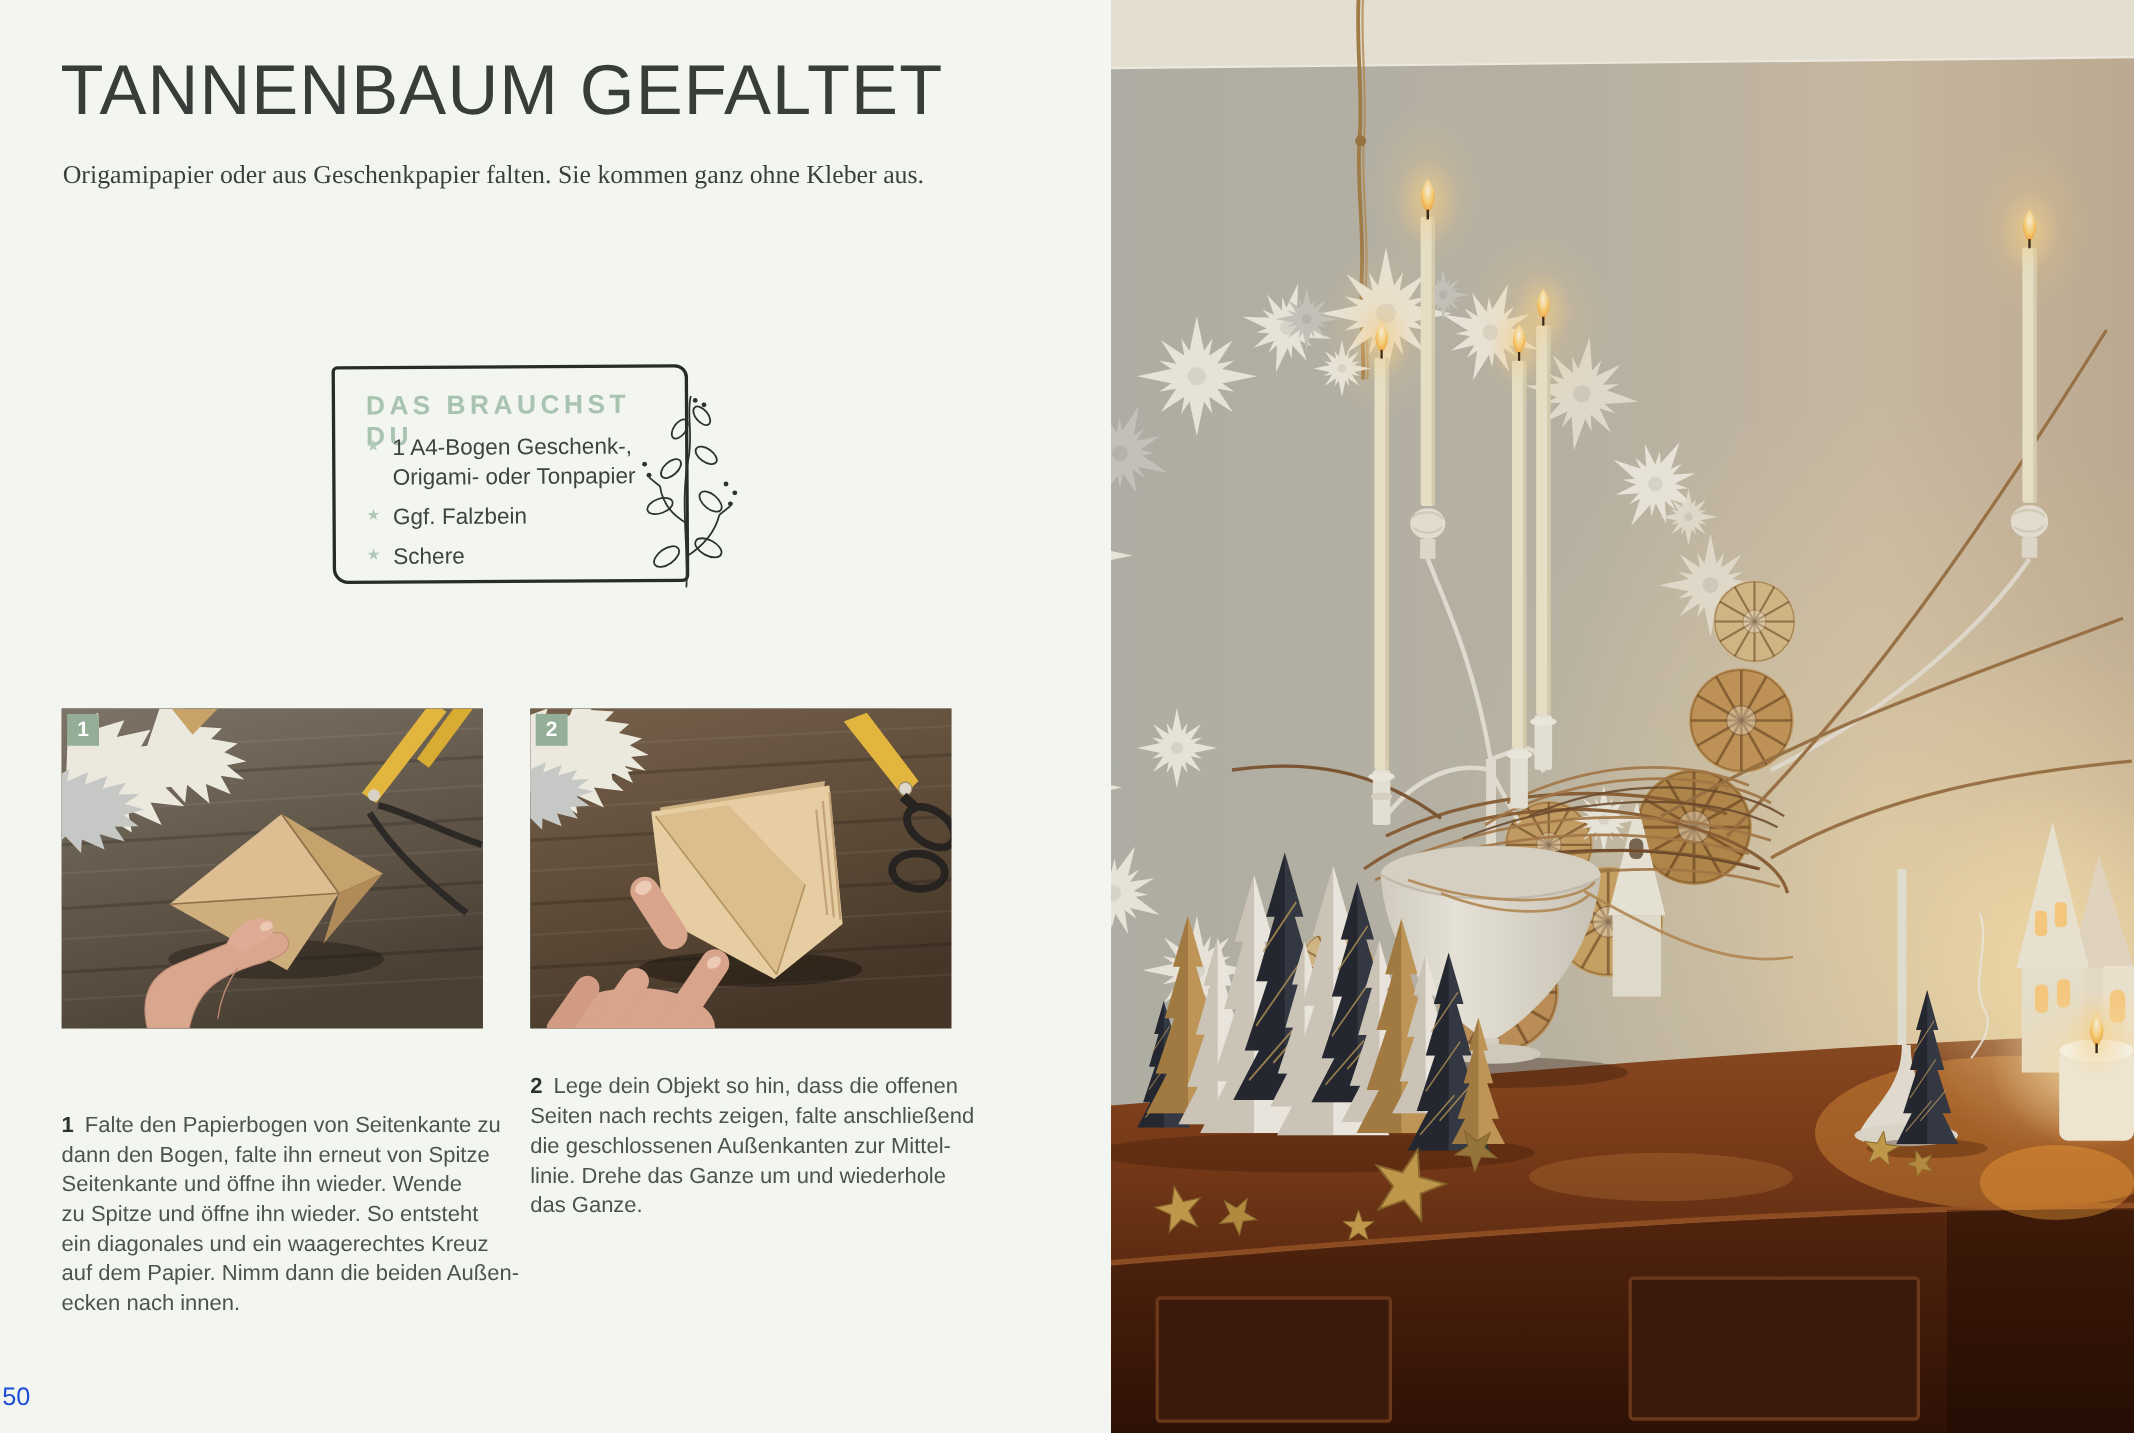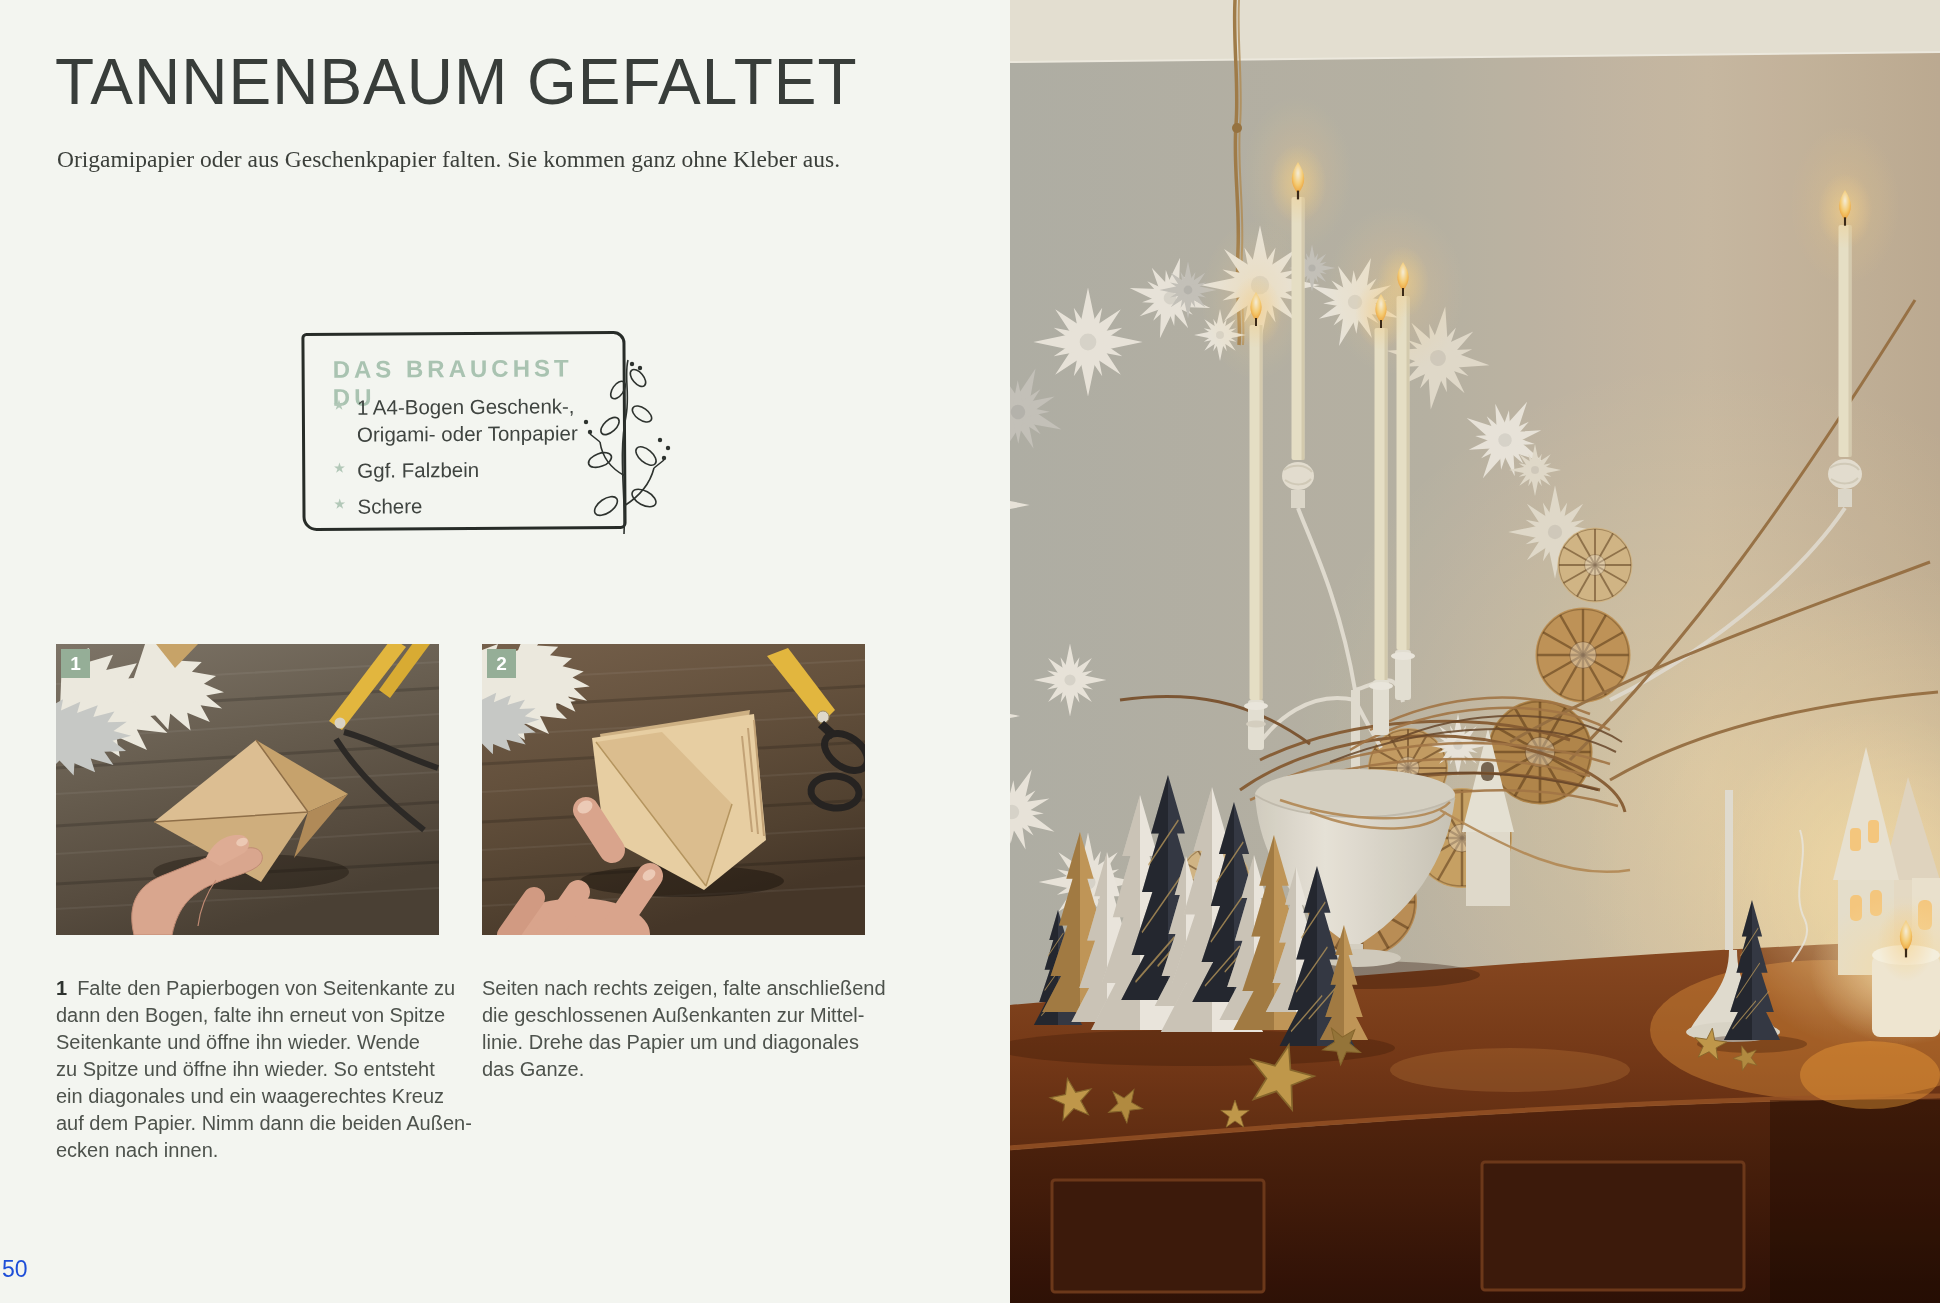--- a/index.html
+++ b/index.html
@@ -22,21 +22,21 @@
   .sprig{position:absolute;left:580px;top:356px;z-index:5;}
   
   .photo{position:absolute;top:644px;width:383px;height:291px;overflow:hidden;background:#5a5043;}
   .photo1{left:56px;}
   .photo2{left:482px;}
   .badge{position:absolute;left:5px;top:5px;width:29px;height:29px;background:#95ae97;
          color:#fff;font-weight:bold;font-size:19px;display:flex;align-items:center;
          justify-content:center;z-index:3;}
   
   .step{position:absolute;top:975px;font-size:20px;line-height:27px;color:#4d524c;white-space:nowrap;}
-  .step1{left:56px;}
+  .step1{left:56px;margin-top:35px;}
   .step2{left:482px;}
   .step-num{font-weight:bold;color:#2e332f;margin-right:10px;}
   .pagenum{position:absolute;left:2px;top:1256px;font-size:23px;color:#1d4ed8;}
   
   .rphoto{position:absolute;left:1010px;top:0;width:930px;height:1303px;}
 </style>
 </head>
 <body>
 
 <div class="page">
@@ -201,23 +201,24 @@
     <div><span class="step-num">1</span><span>Falte den Papierbogen von Seitenkante zu</span></div>
     <div>dann den Bogen, falte ihn erneut von Spitze</div>
     <div>Seitenkante und öffne ihn wieder. Wende</div>
     <div>zu Spitze und öffne ihn wieder. So entsteht</div>
     <div>ein diagonales und ein waagerechtes Kreuz</div>
     <div>auf dem Papier. Nimm dann die beiden Außen-</div>
     <div>ecken nach innen.</div>
   </div>
 
   <div class="step step2">
+    <div><span class="step-num">2</span><span>Lege dein Objekt so hin, dass die offenen</span></div>
     <div>Seiten nach rechts zeigen, falte anschließend</div>
     <div>die geschlossenen Außenkanten zur Mittel-</div>
-    <div>linie. Drehe das Papier um und diagonales</div>
+    <div>linie. Drehe das Ganze um und wiederhole</div>
     <div>das Ganze.</div>
   </div>
 
   <div class="pagenum">50</div>
 
   <div class="rphoto">
   <svg width="930" height="1303" viewBox="0 0 930 1303">
     <defs>
       <linearGradient id="wallG" x1="0" y1="0" x2="1" y2="0">
         <stop offset="0" stop-color="#b5b6ad"></stop>

